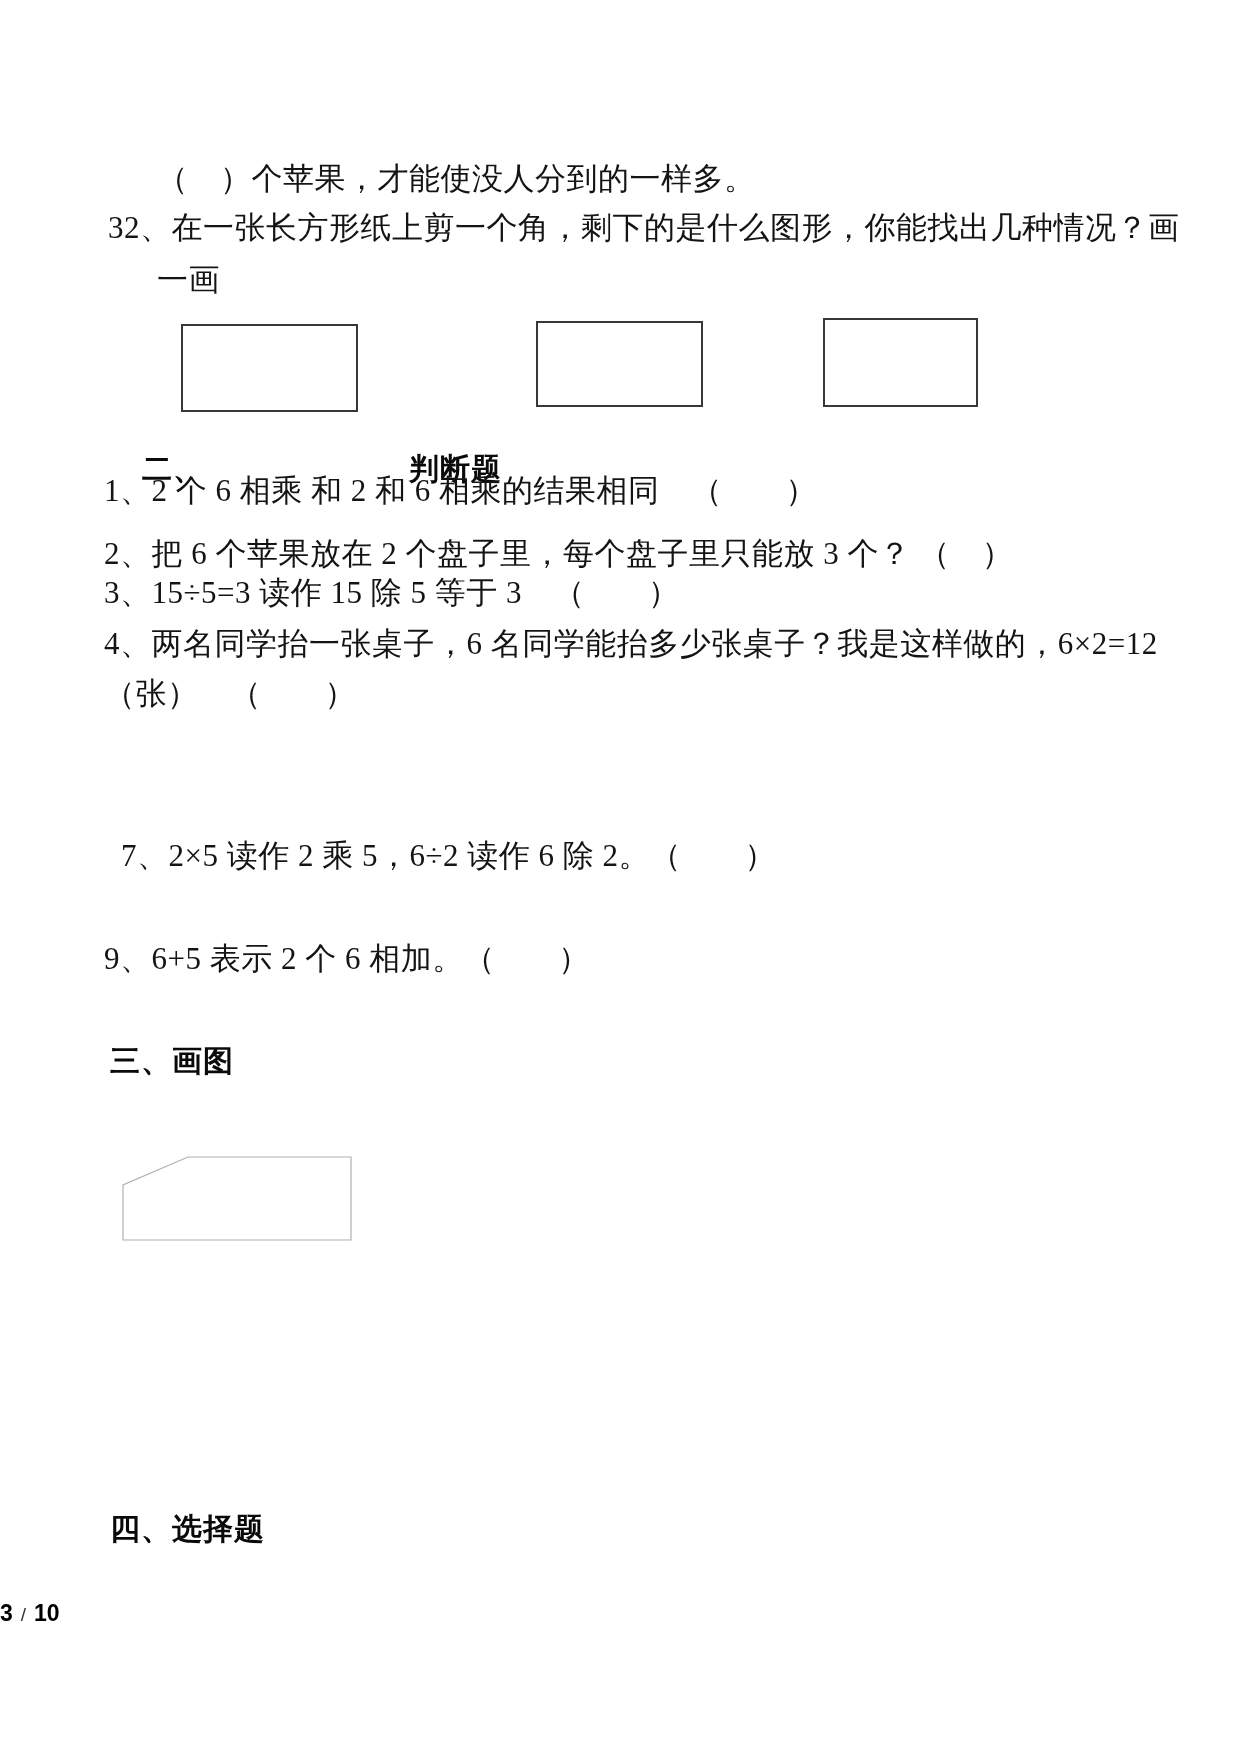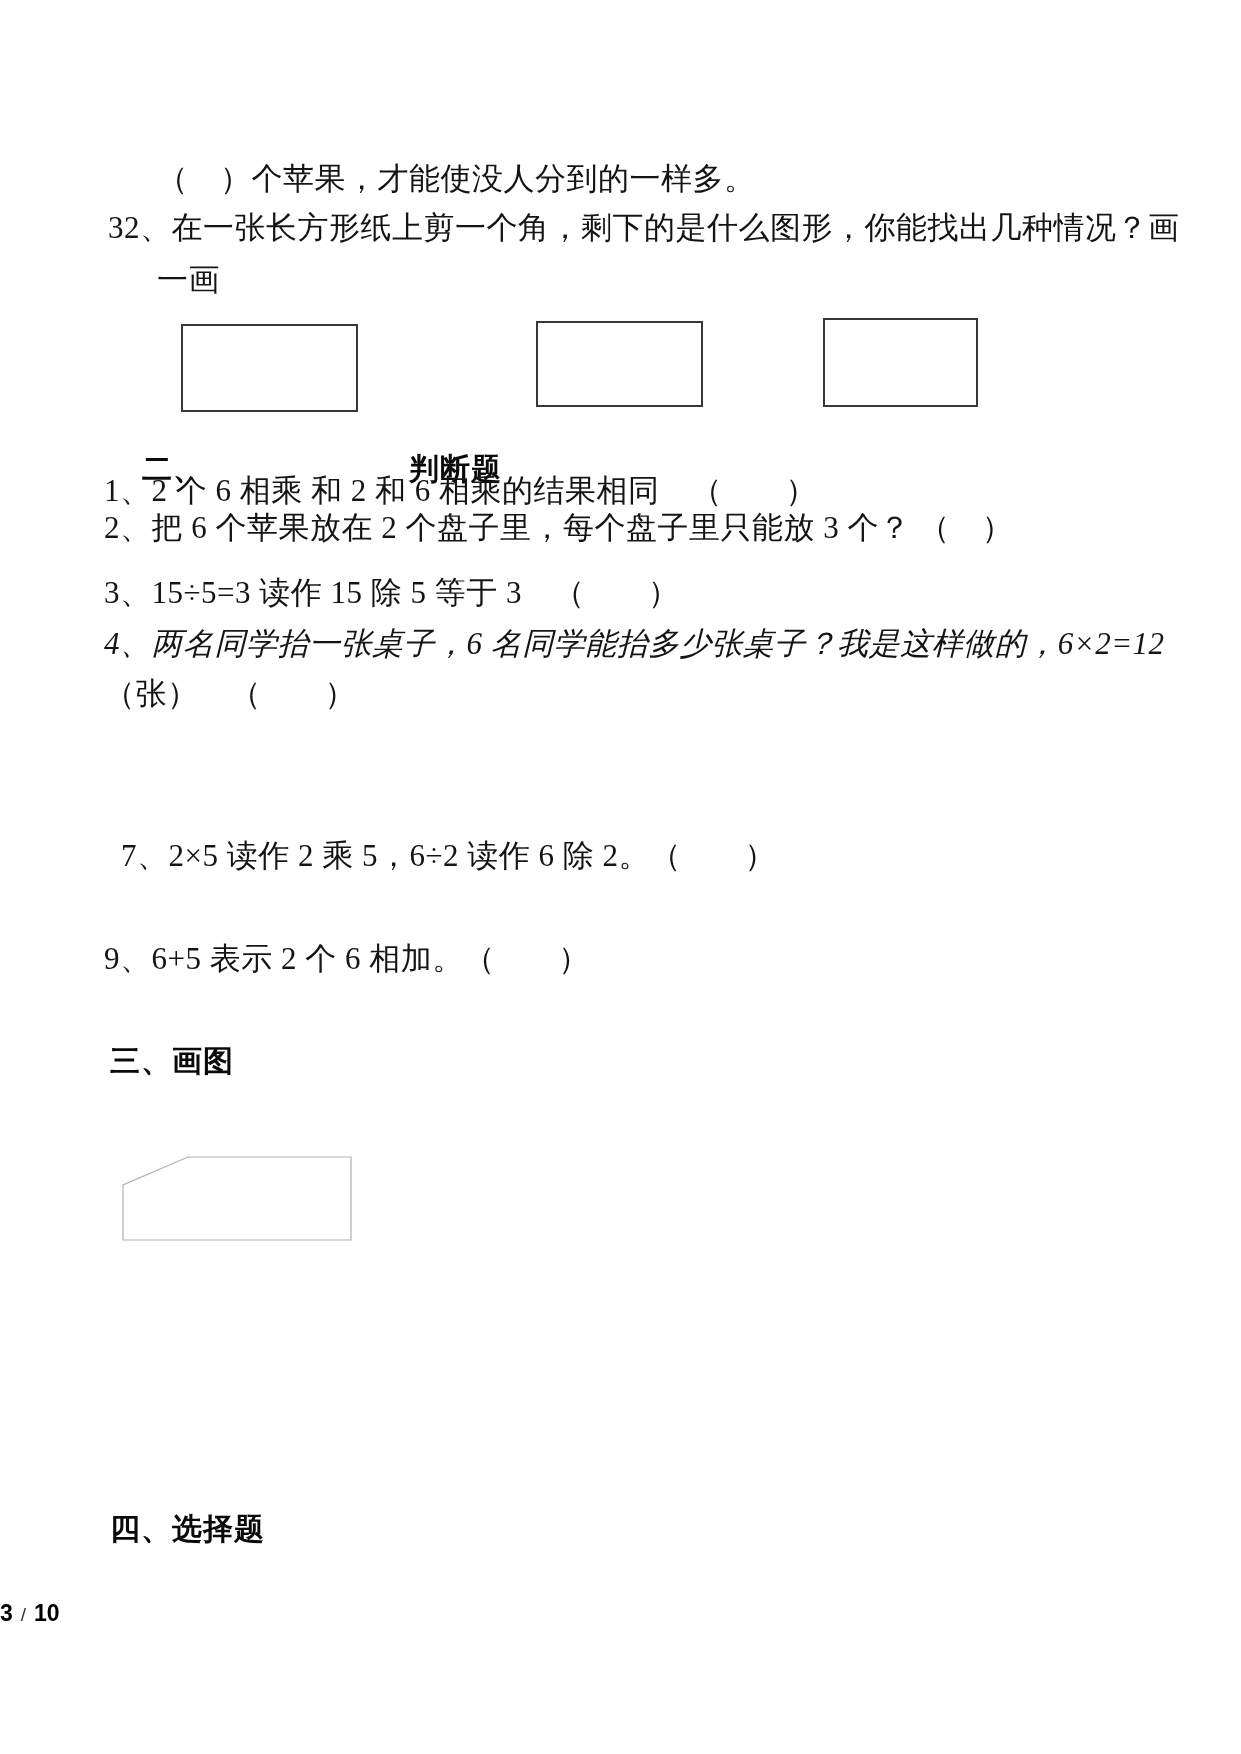--- a/index.html
+++ b/index.html
@@ -56,23 +56,23 @@
 
   <div class="answer-box" style="left:181px;top:324px;width:177px;height:88px;"></div>
   <div class="answer-box" style="left:536px;top:321px;width:167px;height:86px;"></div>
   <div class="answer-box" style="left:823px;top:318px;width:155px;height:89px;"></div>
 
   <div class="line heading" style="left:108px;top:424px;font-family:Liberation Serif, serif;">
     <span>二、</span><span class="judge-title-offset">判断题</span>
   </div>
 
   <div class="line" style="left:104px;top:475px;">1、2 个 6 相乘 和 2 和 6 相乘的结果相同　（　　）</div>
-  <div class="line" style="left:104px;top:512px;text-align:right;">2、把 6 个苹果放在 2 个盘子里，每个盘子里只能放 3 个？ （　）</div>
+  <div class="line" style="left:104px;top:538px;text-align:right;">2、把 6 个苹果放在 2 个盘子里，每个盘子里只能放 3 个？ （　）</div>
   <div class="line" style="left:104px;top:577px;">3、15÷5=3 读作 15 除 5 等于 3　（　　）</div>
-  <div class="line" style="left:104px;top:628px;font-style:italic;">4、两名同学抬一张桌子，6 名同学能抬多少张桌子？我是这样做的，6×2=12</div>
+  <div class="line" style="left:104px;top:628px;">4、两名同学抬一张桌子，6 名同学能抬多少张桌子？我是这样做的，6×2=12</div>
   <div class="line" style="left:104px;top:678px;">（张）　（　　）</div>
   <div class="line" style="left:104px;top:840px;margin-left:17px;">7、2×5 读作 2 乘 5，6÷2 读作 6 除 2。（　　）</div>
   <div class="line" style="left:104px;top:943px;">9、6+5 表示 2 个 6 相加。（　　）</div>
 
   <div class="line heading" style="left:110px;top:1046px;">三、画图</div>
 
   <div class="shape-wrap" style="left:120px;top:1154px;">
     <svg width="235" height="90" viewBox="0 0 235 90">
       <polygon points="3,86 3,31 68,3 231,3 231,86" fill="#ffffff" stroke="#b0b0b0" stroke-width="1.2"></polygon>
     </svg>

